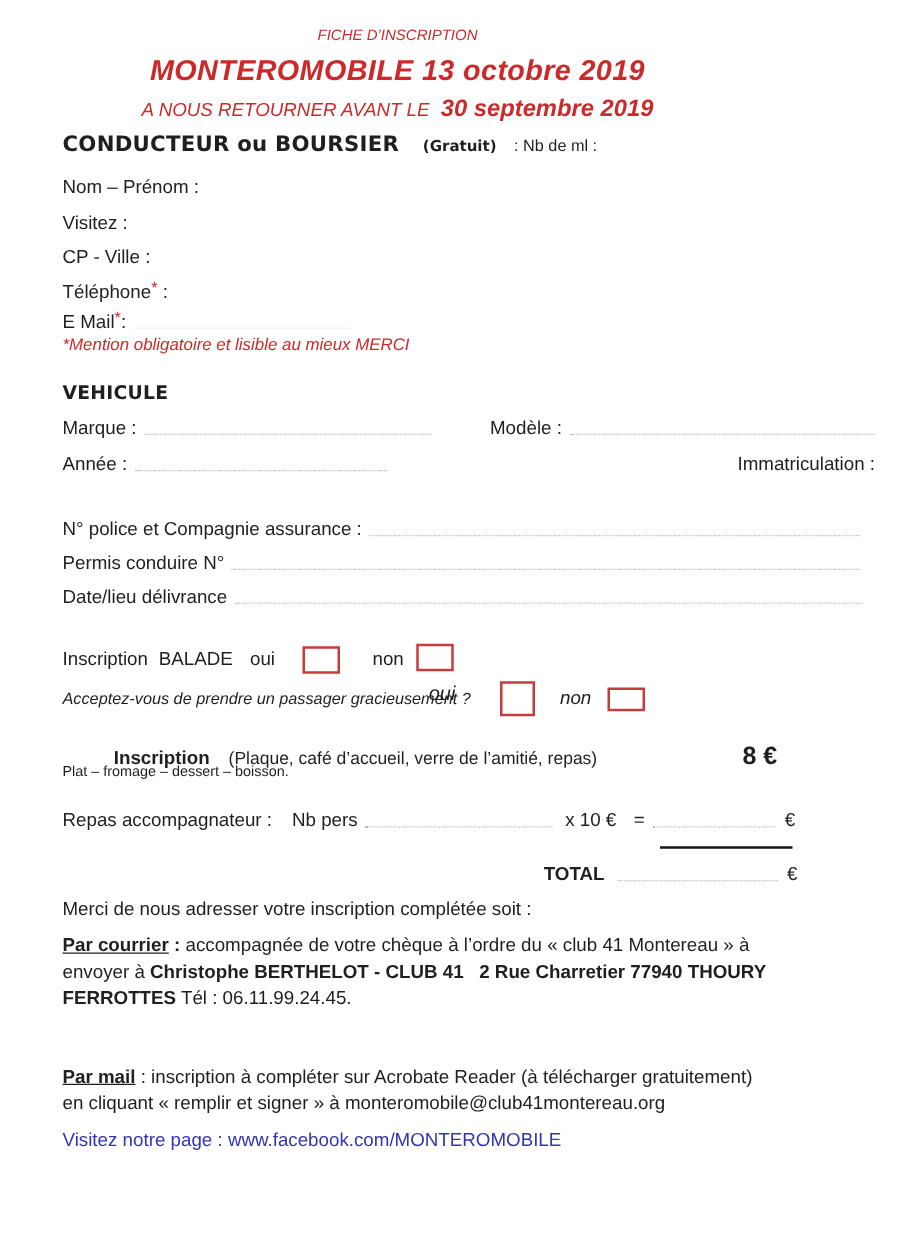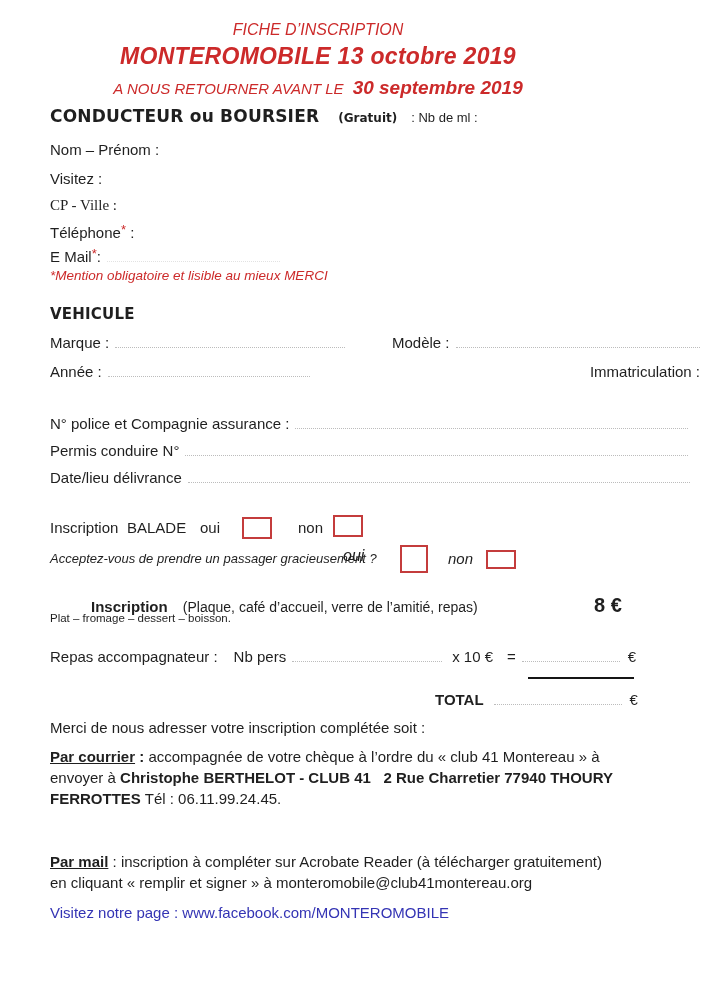--- a/index.html
+++ b/index.html
@@ -14,21 +14,21 @@
     position:relative;
     width:720px;height:997px;
     background:#ffffff;
     font-family:"Liberation Sans",sans-serif;
     color:var(--ink);
     overflow:hidden;
   }
   .abs{position:absolute;white-space:nowrap;}
   
   .header{position:absolute;left:0;top:0;width:636px;text-align:center;color:var(--red);}
-  .subtitle{position:absolute;top:21px;width:100%;font-size:16px;font-style:italic;}
+  .subtitle{position:absolute;top:21px;width:100%;font-size:12px;font-style:italic;}
   .title{position:absolute;top:43px;width:100%;font-size:23px;font-weight:bold;font-style:italic;letter-spacing:0.3px;}
   .return-line{position:absolute;top:77px;width:100%;font-size:15px;font-style:italic;}
   .return-date{font-size:19px;font-weight:bold;margin-left:9px;}
   
   .h-big{font-family:"DejaVu Sans",sans-serif;font-weight:bold;font-size:17px;letter-spacing:0.2px;}
   .h-sub{font-family:"DejaVu Sans",sans-serif;font-weight:bold;font-size:12px;margin-left:7px;}
   .h-normal{font-size:13px;margin-left:2px;}
   .heading-row{display:flex;align-items:baseline;}
   
   .row{position:absolute;left:50px;font-size:15px;gap:12px;}
@@ -67,21 +67,21 @@
   </div>
 
   <div class="row heading-row" style="top:106px;">
     <span class="h-big">CONDUCTEUR ou BOURSIER</span>
     <span class="h-sub">(Gratuit)</span>
     <span class="h-normal">: Nb de ml :</span>
   </div>
 
   <div class="row" style="top:141px;">Nom – Prénom :</div>
   <div class="row" style="top:170px;">Visitez :</div>
-  <div class="row" style="top:197px;font-family:Liberation Serif, serif;">CP - Ville :</div>
+  <div class="row" style="top:197px;">CP - Ville :</div>
   <div class="row" style="top:222px;">
     <span>Téléphone</span><span class="star">*</span><span> :</span>
   </div>
   <div class="fieldline" style="top:246px;left:50px;width:230px;">
     <span class="lbl"><span>E Mail</span><span class="star">*</span><span>:</span></span>
     <span class="fill faint"></span>
   </div>
   <div class="row note" style="top:268px;">*Mention obligatoire et lisible au mieux MERCI</div>
 
   <div class="row h-big" style="top:305px;">VEHICULE</div>

